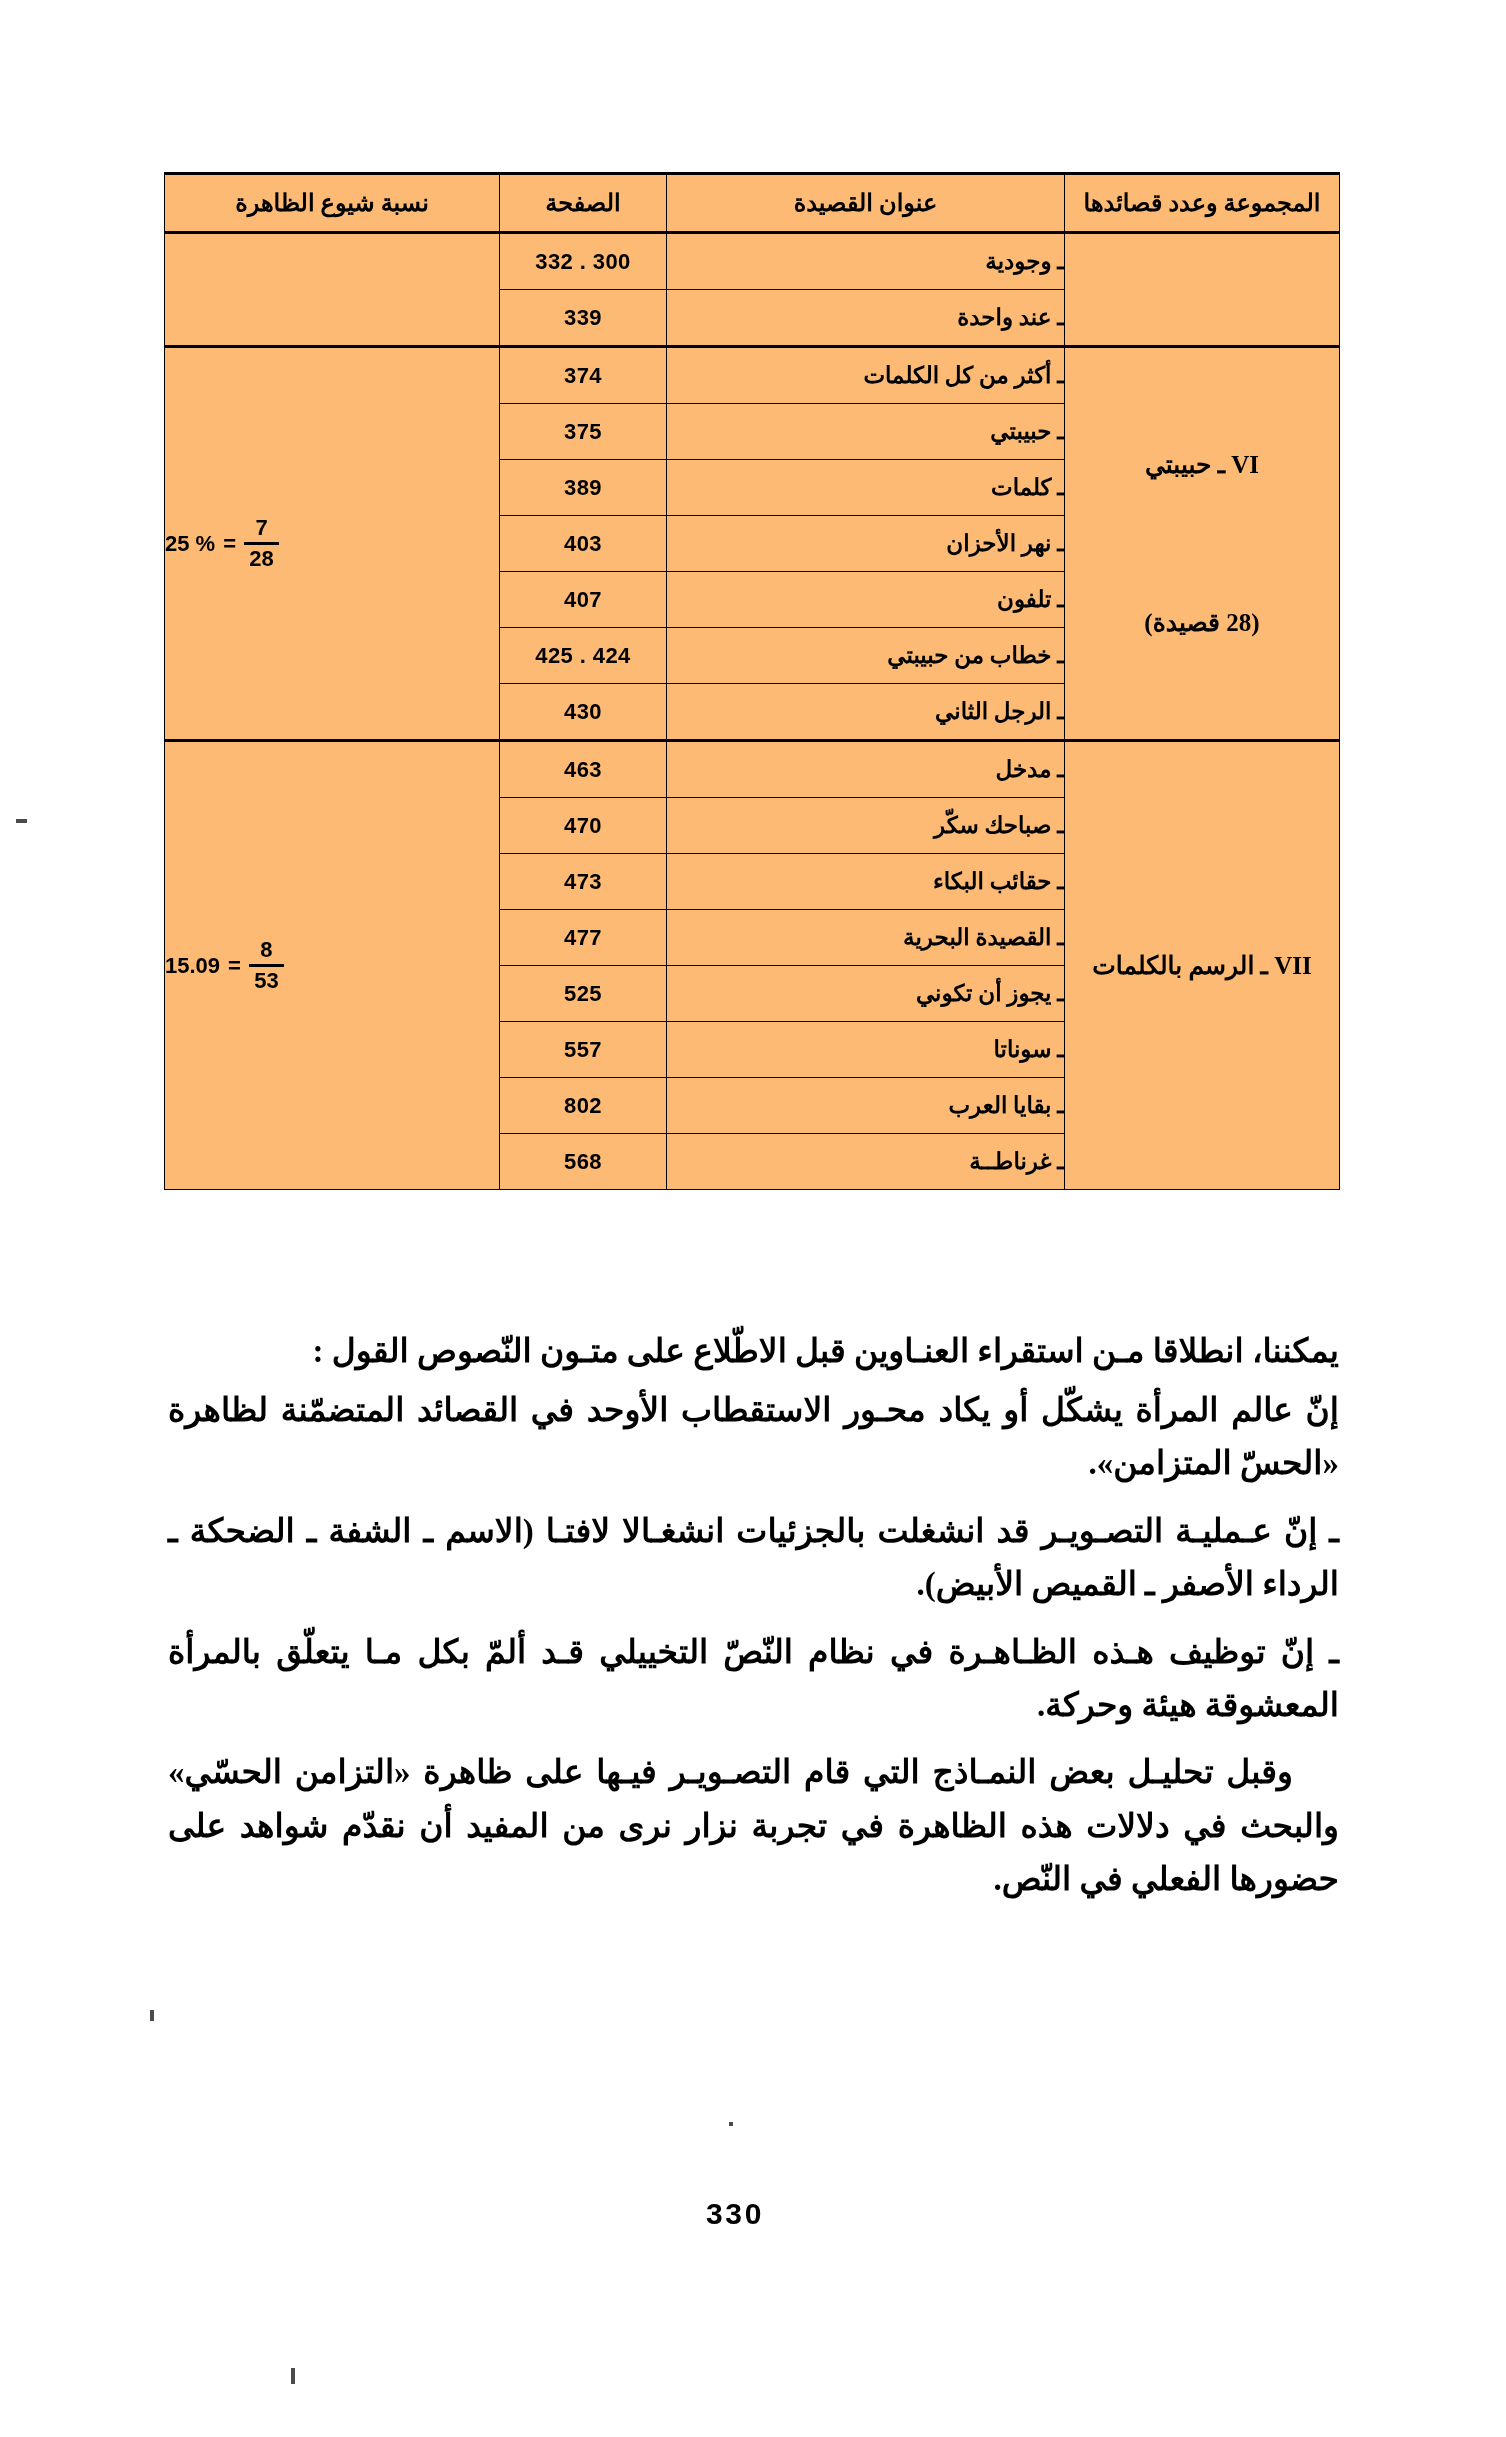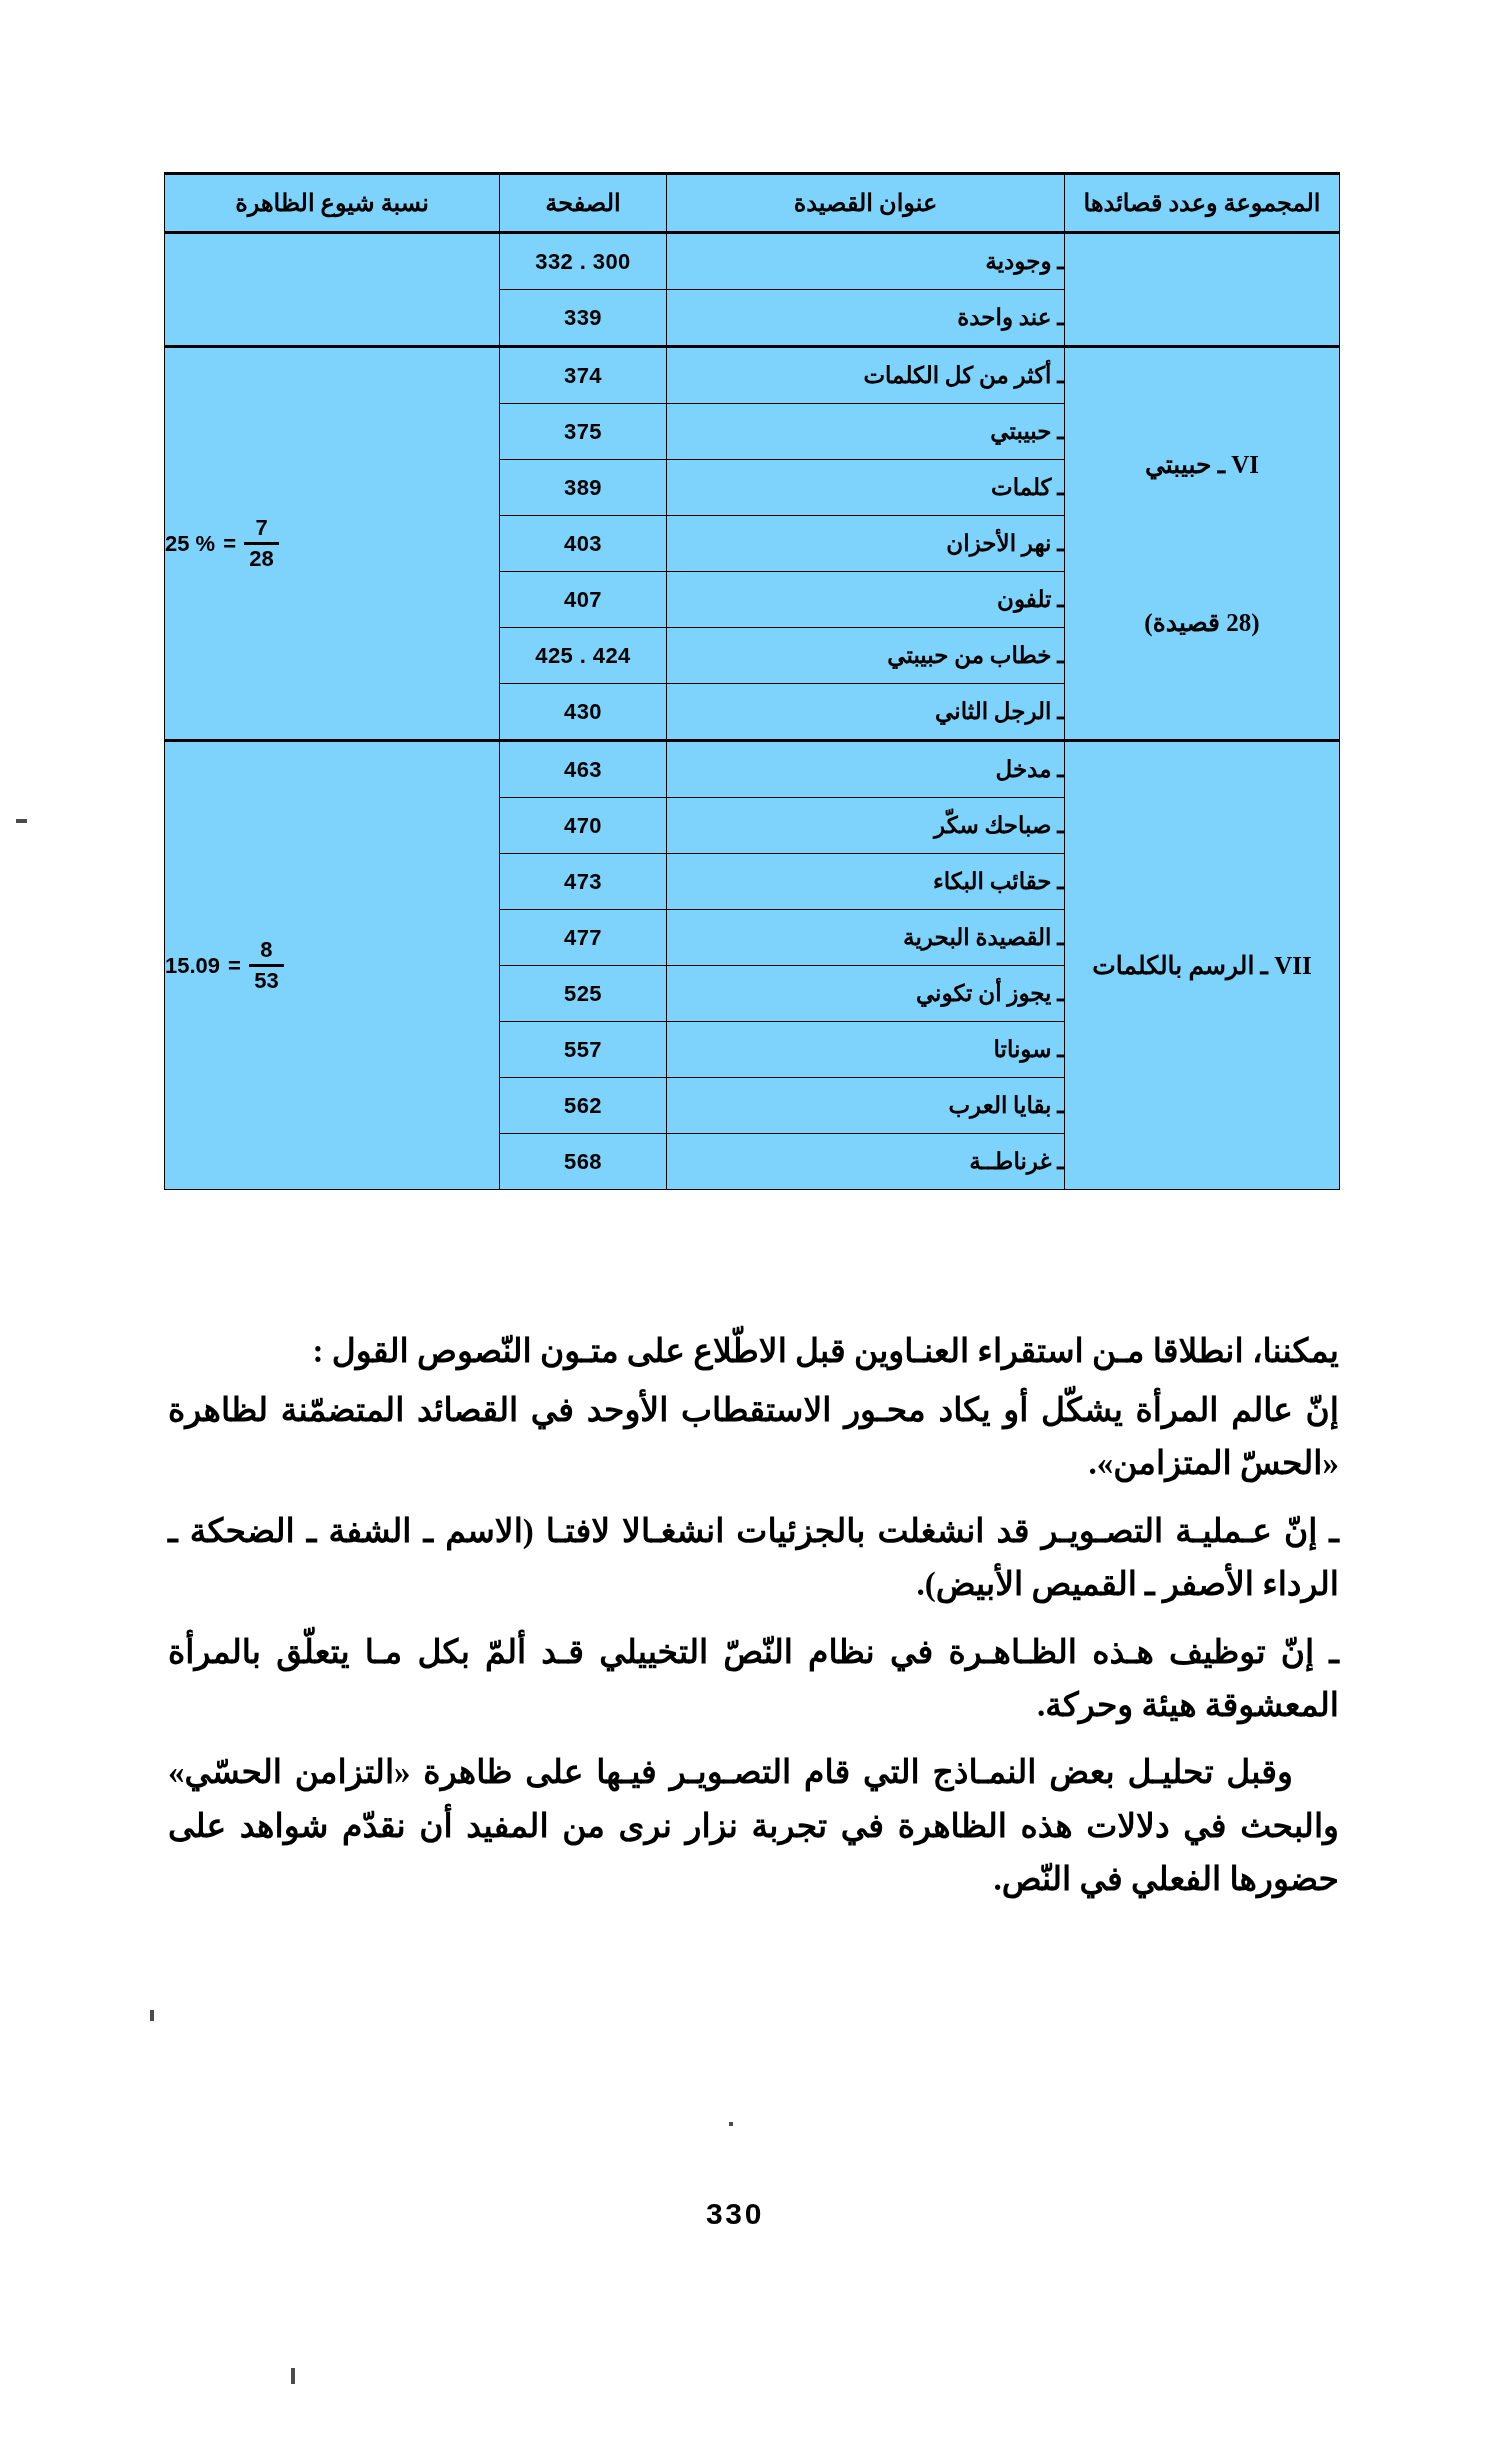--- a/index.html
+++ b/index.html
@@ -37,21 +37,21 @@
     border-collapse: collapse;
     width: 100%;
     table-layout: fixed;
     direction: rtl;
   }
 
   table.freq-table td, table.freq-table th {
     border: 1.8px solid #000000;
     padding: 0;
     vertical-align: middle;
-    background: #7dd3fc;
+    background: #fdba74;
   }
 
   
   col.c-group { width: 275px; }
   col.c-title { width: 398px; }
   col.c-page  { width: 167px; }
   col.c-ratio { width: 335px; }
 
   .hdr-cell {
     height: 56px;
@@ -299,21 +299,21 @@
           <tr>
             <td class="row-cell cell-title">ـ يجوز أن تكوني</td>
             <td class="row-cell cell-page">525</td>
           </tr>
           <tr>
             <td class="row-cell cell-title">ـ سوناتا</td>
             <td class="row-cell cell-page">557</td>
           </tr>
           <tr>
             <td class="row-cell cell-title">ـ بقايا العرب</td>
-            <td class="row-cell cell-page">562</td>
+            <td class="row-cell cell-page">802</td>
           </tr>
           <tr>
             <td class="row-cell cell-title">ـ غرناطــة</td>
             <td class="row-cell cell-page">568</td>
           </tr>
         </tbody>
     </table>
   </div>
 
   <div class="body-text" id="body-text">

